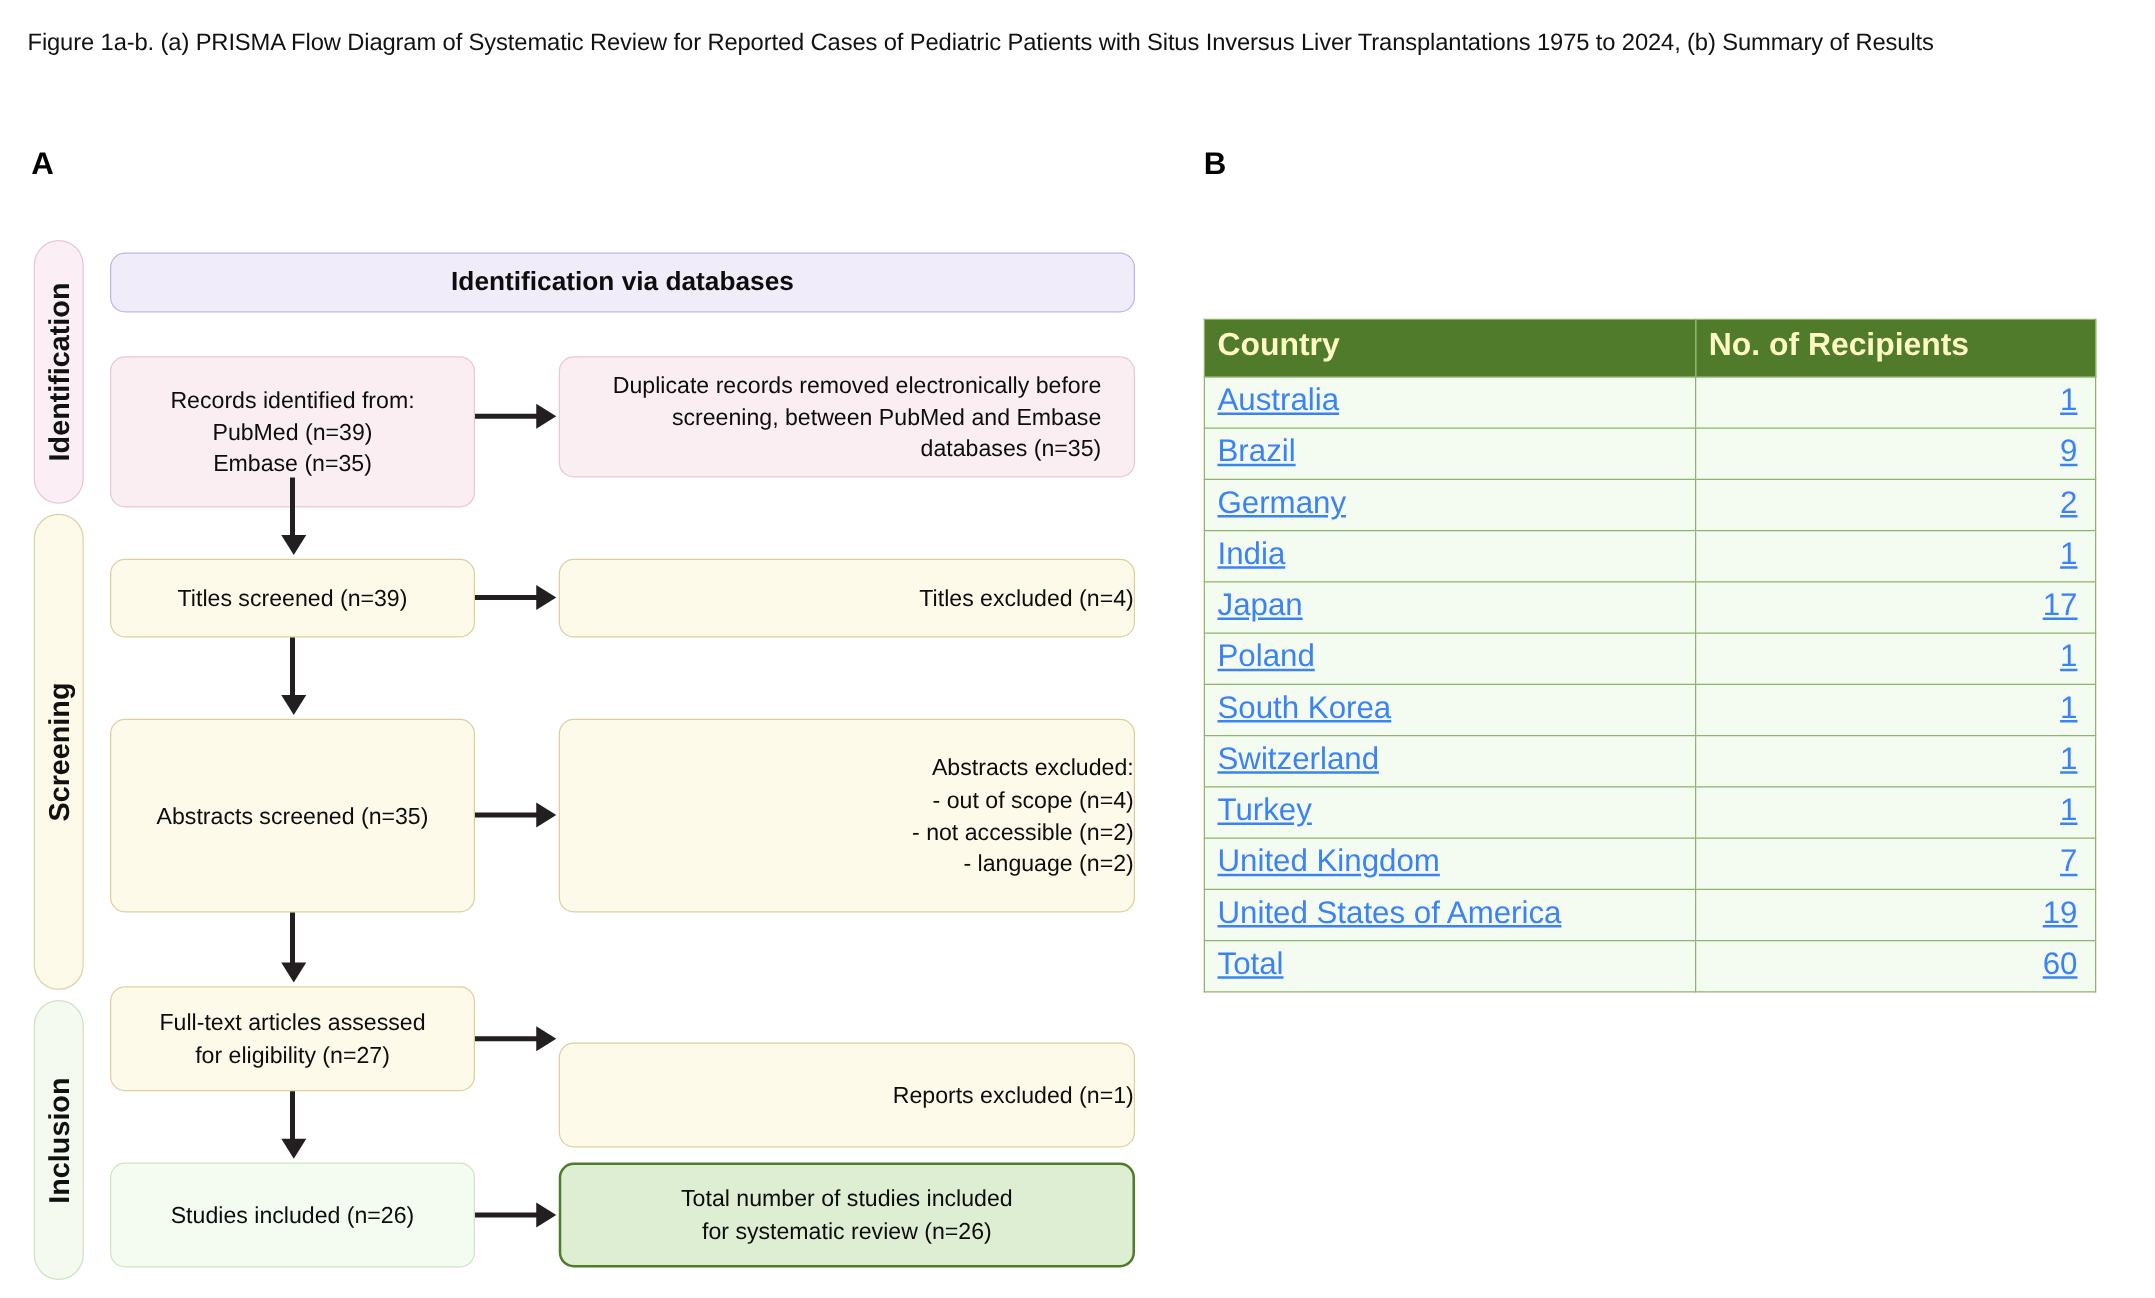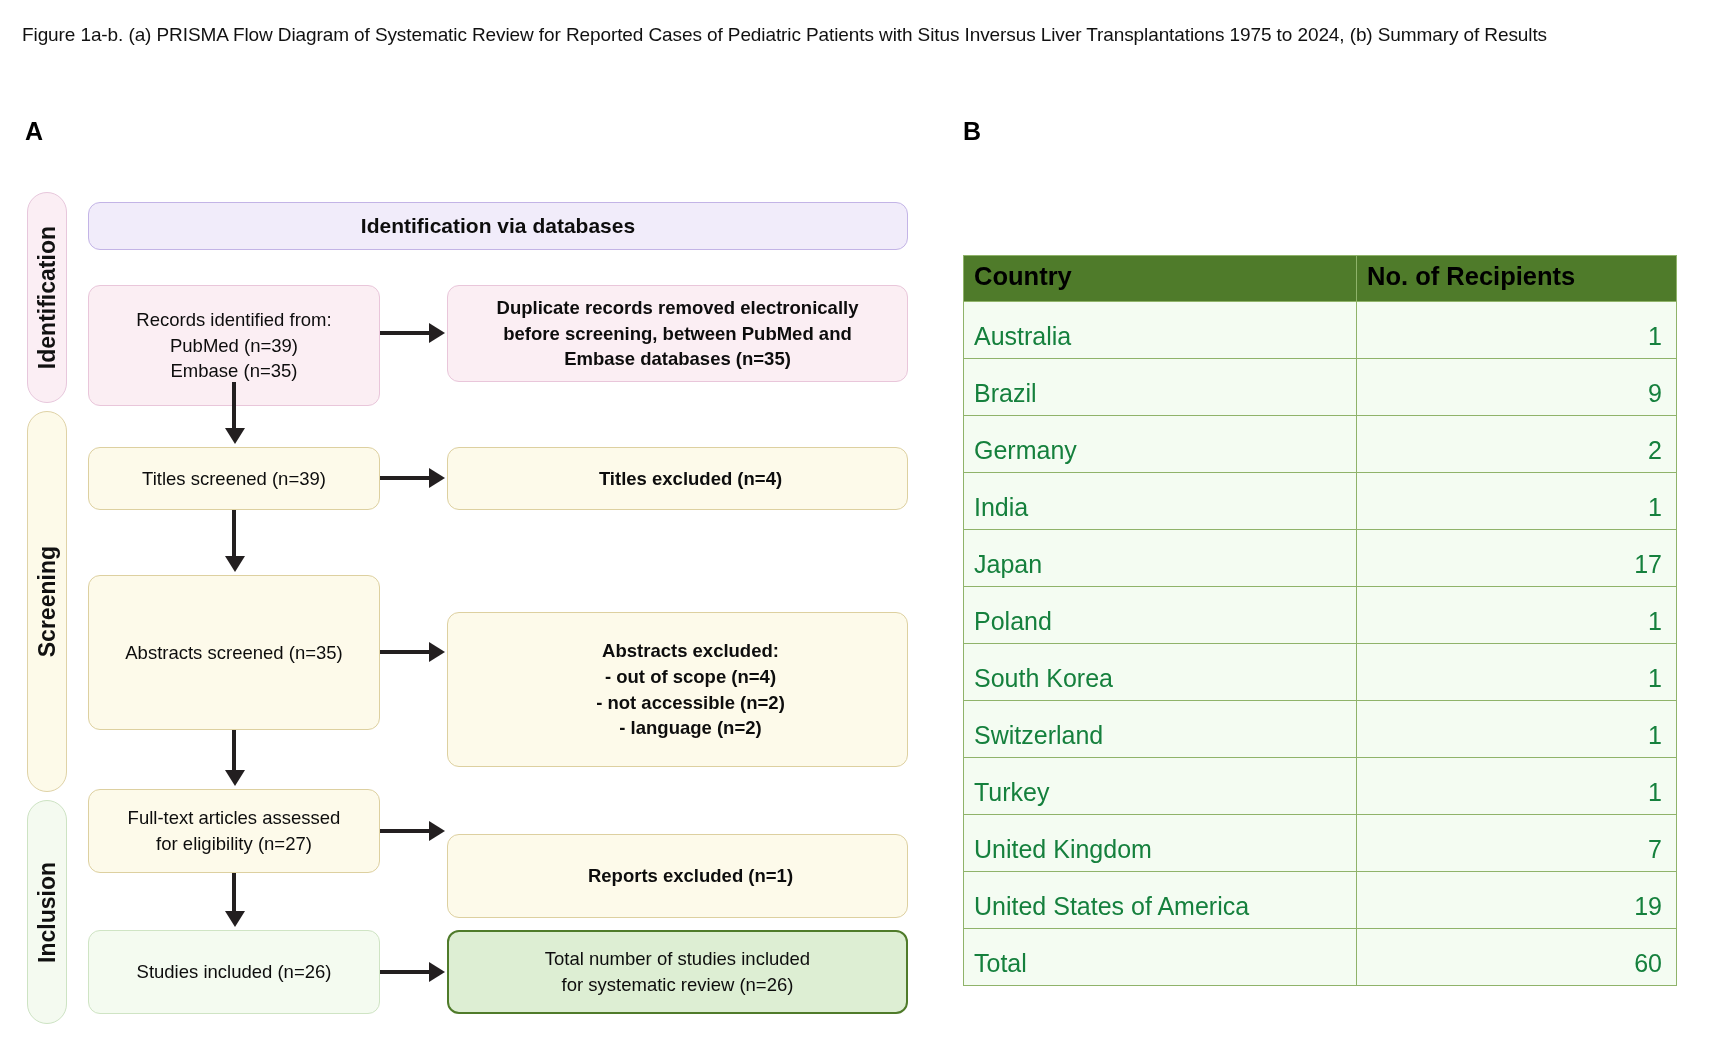--- a/index.html
+++ b/index.html
@@ -56,38 +56,38 @@
 
   
   .flow-box{
     position:absolute;box-sizing:border-box;
     border-radius:12px;
     display:flex;align-items:center;
     font-size:18.5px;line-height:1.38;
   }
   .flow-box .txt{width:100%;white-space:pre-line;}
   .center-txt{text-align:center;}
-  .left-txt{text-align:center;padding-left:26px;font-weight:bold;}
+  .left-txt{text-align:right;padding-left:26px;}
 
   .box-lavender{background:#f1ecfa;border:1.6px solid #c3b4e6;align-items:center;}
   .box-pink{background:#fbeef3;border:1.6px solid #e9c6da;}
   .box-cream{background:#fdfaea;border:1.6px solid #ddd0a0;}
   .box-green-light{background:#f4fbf0;border:1.6px solid #cfe4c4;}
   .box-green-strong{background:#ddeed3;border:2.6px solid #4f7b2a;}
 
   #box-identification-header{
     left:88px;top:202px;width:820px;height:48px;
     justify-content:center;font-weight:bold;font-size:21px;
   }
   #box-records-identified{left:88px;top:285px;width:292px;height:121px;}
   #box-duplicates-removed{left:447px;top:285px;width:461px;height:97px;}
   #box-titles-screened{left:88px;top:447px;width:292px;height:63px;}
   #box-titles-excluded{left:447px;top:447px;width:461px;height:63px;}
   #box-abstracts-screened{left:88px;top:575px;width:292px;height:155px;}
-  #box-abstracts-excluded{left:447px;top:575px;width:461px;height:155px;margin-top:37px;}
+  #box-abstracts-excluded{left:447px;top:575px;width:461px;height:155px;}
   #box-fulltext-assessed{left:88px;top:789px;width:292px;height:84px;}
   #box-reports-excluded{left:447px;top:789px;width:461px;height:84px;margin-top:45px;}
   #box-studies-included{left:88px;top:930px;width:292px;height:84px;}
   #box-total-included{left:447px;top:930px;width:461px;height:84px;}
 
   
   .arrow{position:absolute;}
   .arrow-v{width:4px;background:#231f20;}
   .arrow-h{height:4px;background:#231f20;}
   .head-down{
@@ -124,33 +124,33 @@
   #arrow-head-h5{left:429px;top:962px;}
 
   
   #results-table{
     position:absolute;left:963px;top:255px;width:713px;
     border-collapse:collapse;
     table-layout:fixed;
     font-size:25px;
   }
   #results-table th{
-    background:#4f7b2a;color:#000000;font-weight:bold;
+    background:#4f7b2a;color:#fef9c3;font-weight:bold;
     text-align:left;padding:3px 10px 6px 10px;
     border:1.5px solid #8fb36a;
     font-size:25.5px;
     height:36px;
     line-height:1.0;
   }
   #results-table th.num-head{text-align:left;}
   #results-table td{
-    background:#f4fcf2;color:#15803d;
-    padding:18px 10px 5px 10px;
+    background:#f4fcf2;color:#3b82f6;
+    padding:2px 10px 5px 10px;
     border:1.5px solid #8fb36a;
-    height:33px;line-height:1.0;
+    height:33px;line-height:1.0;text-decoration:underline;
   }
   #results-table td.num{text-align:right;padding-right:14px;}
   #results-table col.c1{width:393px;}
   #results-table col.c2{width:320px;}
 </style>
 </head>
 <body>
 
 <div class="canvas">
 

